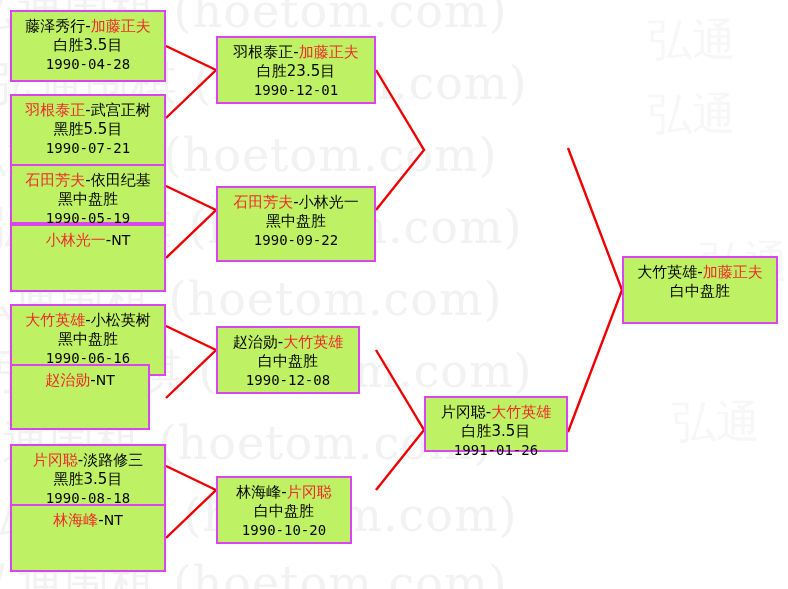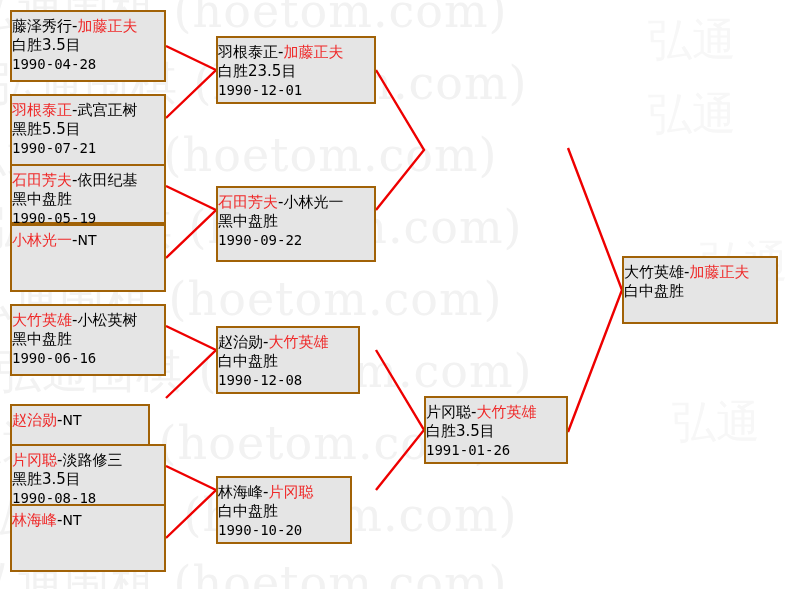--- a/index.html
+++ b/index.html
@@ -46,23 +46,24 @@
   #links{
     position:absolute; inset:0;
     z-index:1;
     pointer-events:none;
   }
 
   
   .node{
     position:absolute;
     box-sizing:border-box;
-    background:#e5e5e5;
-    border:2px solid #a16207;
+    background:#bef264;
+    border:2px solid #d946ef;
     z-index:2;
+    text-align:center;
     font-size:15px;
     line-height:19px;
     color:#000000;
     padding-top:5px;
   }
   .node .ln{ display:block; white-space:nowrap; }
   .node .players{ letter-spacing:0px; }
   .node .date{
     font-family:"DejaVu Sans Mono","Liberation Mono",monospace;
     font-size:14px;
@@ -123,21 +124,21 @@
       <span class="ln date"><span class="">1990-05-19</span></span>
     </div>
     <div class="node" style="left: 10px; top: 224px; width: 156px; height: 68px;">
       <span class="ln players"><span class="win">小林光一</span><span class="sep">-</span><span class="lose nt">NT</span></span>
     </div>
     <div class="node" style="left: 10px; top: 304px; width: 156px; height: 72px;">
       <span class="ln players"><span class="win">大竹英雄</span><span class="sep">-</span><span class="lose">小松英树</span></span>
       <span class="ln result"><span class="">黑中盘胜</span></span>
       <span class="ln date"><span class="">1990-06-16</span></span>
     </div>
-    <div class="node" style="left: 10px; top: 364px; width: 140px; height: 66px; margin-top: 40px;">
+    <div class="node" style="left: 10px; top: 364px; width: 140px; height: 66px;">
       <span class="ln players"><span class="win">赵治勋</span><span class="sep">-</span><span class="lose nt">NT</span></span>
     </div>
     <div class="node" style="left: 10px; top: 444px; width: 156px; height: 72px;">
       <span class="ln players"><span class="win">片冈聪</span><span class="sep">-</span><span class="lose">淡路修三</span></span>
       <span class="ln result"><span class="">黑胜3.5目</span></span>
       <span class="ln date"><span class="">1990-08-18</span></span>
     </div>
     <div class="node" style="left: 10px; top: 504px; width: 156px; height: 68px;">
       <span class="ln players"><span class="win">林海峰</span><span class="sep">-</span><span class="lose nt">NT</span></span>
     </div>
@@ -154,21 +155,21 @@
     <div class="node" style="left: 216px; top: 326px; width: 144px; height: 68px;">
       <span class="ln players"><span class="lose">赵治勋</span><span class="sep">-</span><span class="win">大竹英雄</span></span>
       <span class="ln result"><span class="">白中盘胜</span></span>
       <span class="ln date"><span class="">1990-12-08</span></span>
     </div>
     <div class="node" style="left: 216px; top: 476px; width: 136px; height: 68px;">
       <span class="ln players"><span class="lose">林海峰</span><span class="sep">-</span><span class="win">片冈聪</span></span>
       <span class="ln result"><span class="">白中盘胜</span></span>
       <span class="ln date"><span class="">1990-10-20</span></span>
     </div>
-    <div class="node" style="left: 424px; top: 396px; width: 144px; height: 68px;">
+    <div class="node" style="left: 424px; top: 396px; width: 144px; height: 56px;">
       <span class="ln players"><span class="lose">片冈聪</span><span class="sep">-</span><span class="win">大竹英雄</span></span>
       <span class="ln result"><span class="">白胜3.5目</span></span>
       <span class="ln date"><span class="">1991-01-26</span></span>
     </div>
     <div class="node" style="left: 622px; top: 256px; width: 156px; height: 68px;">
       <span class="ln players"><span class="lose">大竹英雄</span><span class="sep">-</span><span class="win">加藤正夫</span></span>
       <span class="ln result"><span class="">白中盘胜</span></span>
     </div>
   </div>
 

